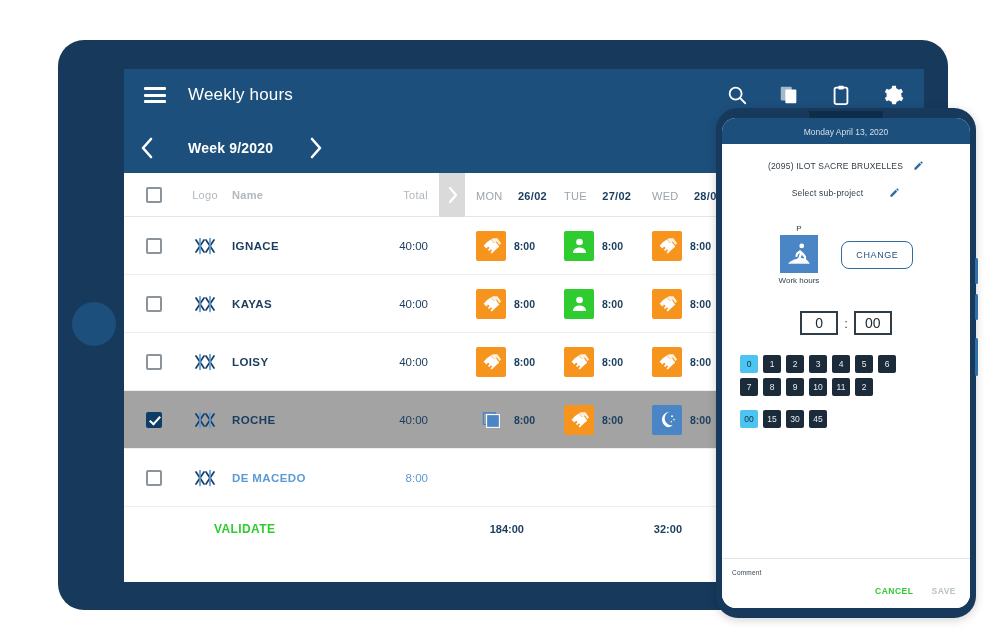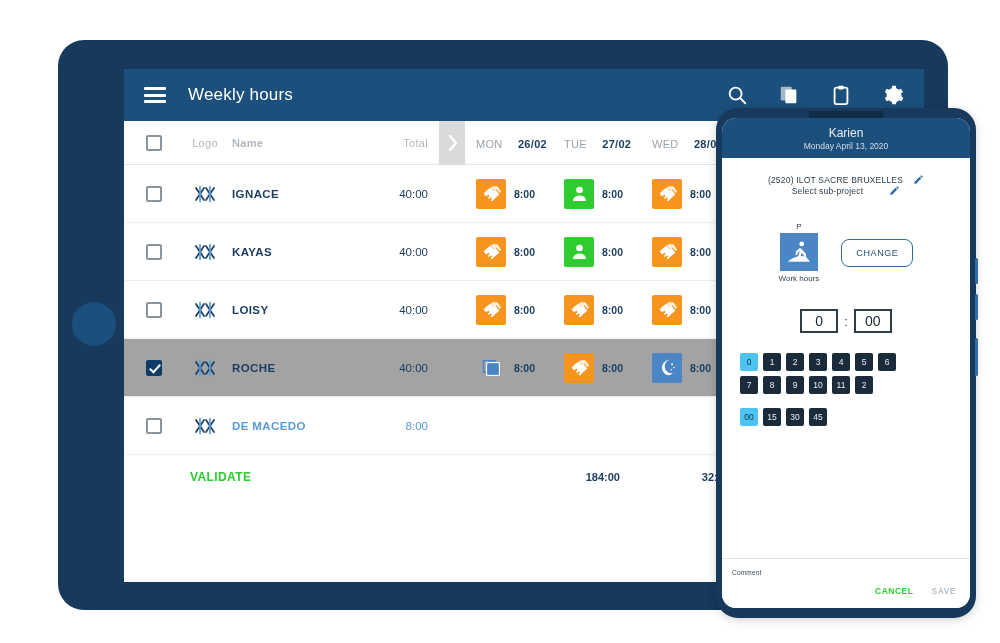--- a/index.html
+++ b/index.html
@@ -76,21 +76,21 @@
   .c-scroll { width: 32px; height: 100%; display: flex; align-items: center; justify-content: center; }
   .scroll-btn { width: 26px; height: 44px; background: #dadada; display: flex; align-items: center; justify-content: center; cursor: pointer; }
   .scroll-btn svg { width: 11px; height: 18px; fill: none; stroke: #fff; stroke-width: 2.4; stroke-linecap: round; stroke-linejoin: round; }
   .c-day { width: 88px; display: flex; align-items: center; gap: 8px; padding-left: 8px; }
   .c-day.head { font-size: 11px; color: #9aa4ab; letter-spacing: .3px; display: block; padding-top: 2px; }
   .c-day.head b { color: #1a3c5e; font-weight: bold; margin-left: 12px; }
   .hd-label { font-size: 11px; color: #b0b8be; letter-spacing: .3px; }
   .daybox { width: 30px; height: 30px; border-radius: 2px; display: flex; align-items: center; justify-content: center; flex: none; cursor: pointer; }
   .daybox svg { width: 21px; height: 21px; }
   .dayval { font-size: 10.5px; font-weight: bold; color: #1a3c5e; }
-  .foot { display: flex; align-items: center; height: 44px; background: #fff; }
+  .foot { display: flex; align-items: center; height: 44px; background: #fff; gap: 24px; }
   .validate { color: #2ecc2e; font-size: 12px; font-weight: bold; letter-spacing: .4px; padding-left: 12px; cursor: pointer; }
   .foot-total { font-size: 11px; font-weight: bold; color: #1a3c5e; }
 
   
   #phone {
     position: absolute; left: 716px; top: 108px;
     width: 260px; height: 510px;
     background: #16395c;
     border-radius: 22px;
     box-shadow: 0 2px 10px rgba(0,0,0,.18);
@@ -108,21 +108,21 @@
     overflow: hidden;
     display: flex; flex-direction: column;
   }
   .ph-header { background: #1d4f7c; padding: 8px 0 7px; text-align: center; }
   .ph-user { color: #e8eef4; font-size: 12px; }
   .ph-date { color: #d3dfe9; font-size: 8.5px; margin-top: 1px; }
   .ph-body { flex: 1; background: #fff; padding: 12px 10px 0; }
   .ph-proj { display: flex; align-items: center; justify-content: center; gap: 10px; margin-top: 4px; }
   .ph-proj-text { font-size: 8.5px; color: #2f3d49; letter-spacing: .2px; }
   .pen-icon { width: 11px; height: 11px; fill: #2e6da4; cursor: pointer; }
-  .ph-sub { display: flex; align-items: center; justify-content: center; gap: 26px; }
+  .ph-sub { display: flex; align-items: center; justify-content: center; gap: 26px; margin-top: 16px; }
   .ph-worktype { display: flex; align-items: center; justify-content: center; gap: 22px; margin-top: 26px; }
   .wt-col { text-align: center; }
   .wt-p { font-size: 8px; color: #2f3d49; margin-bottom: 2px; }
   .wt-icon { width: 38px; height: 38px; background: #4a86c5; display: flex; align-items: center; justify-content: center; margin: 0 auto; cursor: pointer; }
   .wt-icon svg { width: 26px; height: 26px; fill: #fff; }
   .wt-label { font-size: 8px; color: #2f3d49; margin-top: 3px; }
   .change-btn {
     border: 1.5px solid #2e6da4; border-radius: 8px;
     padding: 8px 14px; font-size: 9px; color: #1f4f7a; letter-spacing: .6px;
     background: #fff; cursor: pointer;
@@ -176,20 +176,29 @@
           <svg class="hicon" viewBox="0 0 24 24">
             <rect x="5" y="4" width="14" height="18" rx="2" fill="none" stroke="#fff" stroke-width="2"></rect>
             <rect x="9" y="2" width="6" height="4" rx="1" fill="#fff"></rect>
           </svg>
           <svg class="hicon" viewBox="0 0 24 24">
             <path fill="#fff" d="M12 8.5a3.5 3.5 0 1 0 0 7 3.5 3.5 0 0 0 0-7zm9 3.5c0-.6-.05-1.18-.14-1.74l2.05-1.5-2-3.46-2.4.97a8.9 8.9 0 0 0-3-1.74L15.2 2h-4L10.5 4.53a8.9 8.9 0 0 0-3 1.74l-2.4-.97-2 3.46 2.05 1.5a9.3 9.3 0 0 0 0 3.48l-2.05 1.5 2 3.46 2.4-.97a8.9 8.9 0 0 0 3 1.74L11.2 22h4l.7-2.53a8.9 8.9 0 0 0 3-1.74l2.4.97 2-3.46-2.05-1.5c.09-.56.14-1.14.14-1.74z"></path>
           </svg>
         </div>
       </div>
 
+      <div class="week-bar">
+        <svg class="chev" viewBox="0 0 14 24">
+            <polyline points="11,3 3,12 11,21"></polyline>
+          </svg>
+        <div class="week-label">Week 9/2020</div>
+        <svg class="chev" viewBox="0 0 14 24">
+            <polyline points="3,3 11,12 3,21"></polyline>
+          </svg>
+      </div>
 
       <div class="tbl">
 
         <div class="trow head">
           <div class="c-check">
             <div class="cbox"></div>
           </div>
           <div class="c-logo">
             <span class="hd-label">Logo</span>
           </div>
@@ -467,28 +476,27 @@
 
   <div id="phone">
     <div class="phone-notch"></div>
     <div class="phone-btn" style="top:150px;height:26px"></div>
     <div class="phone-btn" style="top:186px;height:26px"></div>
     <div class="phone-btn" style="top:230px;height:38px"></div>
 
     <div id="phone-screen">
 
       <div class="ph-header">
-        <div class="ph-user">Karien</div>
         <div class="ph-date">Monday April 13, 2020</div>
       </div>
 
       <div class="ph-body">
 
         <div class="ph-proj">
-          <span class="ph-proj-text">(2520) ILOT SACRE BRUXELLES</span>
+          <span class="ph-proj-text">(2095) ILOT SACRE BRUXELLES</span>
           <svg class="pen-icon" viewBox="0 0 24 24">
             <path d="M3 17.2V21h3.8L18 9.8 14.2 6 3 17.2zM21 6.6a1 1 0 0 0 0-1.4l-2.2-2.2a1 1 0 0 0-1.4 0L15.6 4.8 19.4 8.6 21 6.6z"></path>
           </svg>
         </div>
 
         <div class="ph-sub">
           <span class="ph-proj-text">Select sub-project</span>
           <svg class="pen-icon" viewBox="0 0 24 24">
             <path d="M3 17.2V21h3.8L18 9.8 14.2 6 3 17.2zM21 6.6a1 1 0 0 0 0-1.4l-2.2-2.2a1 1 0 0 0-1.4 0L15.6 4.8 19.4 8.6 21 6.6z"></path>
           </svg>

